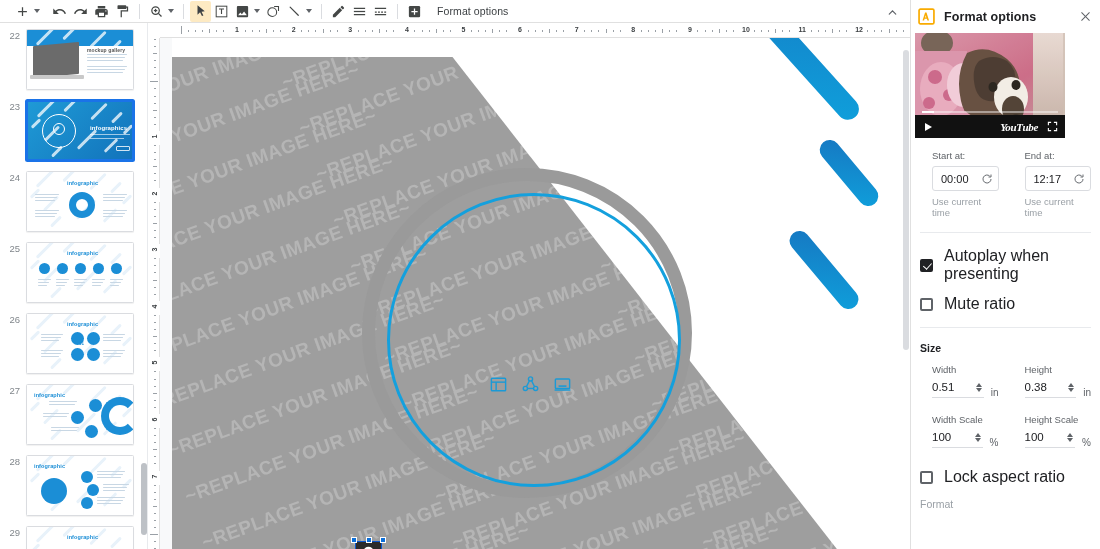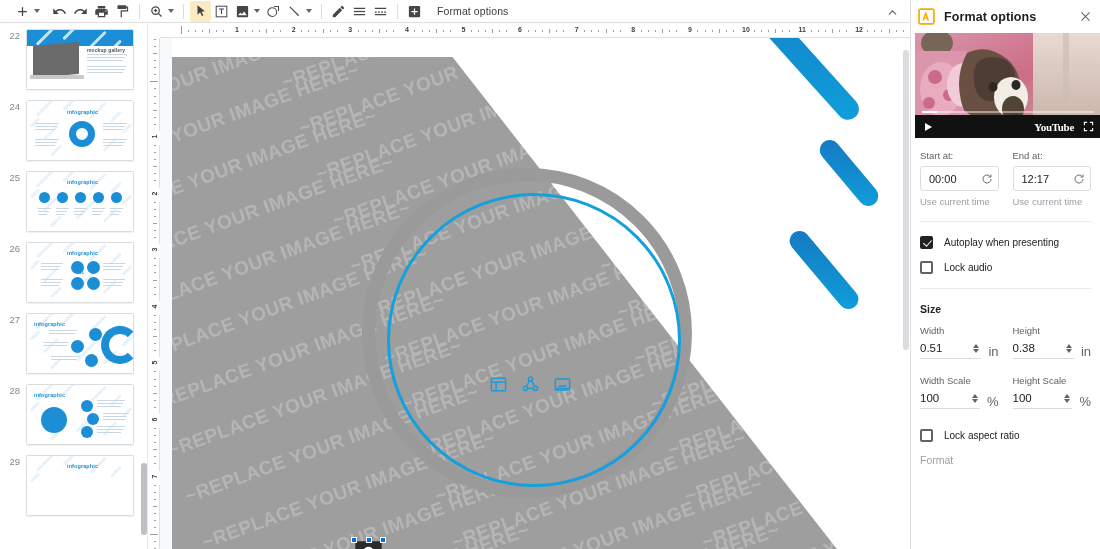--- a/index.html
+++ b/index.html
@@ -190,43 +190,43 @@
     height: 33px; display: flex; align-items: center; padding: 0 6px 0 7px;
   }
   #panel-title {
     font-size: 12.5px; color: #202124; font-weight: bold; margin-left: 9px;
     letter-spacing: .1px;
   }
   #panel-close { margin-left: auto; color: #5f6368; padding: 2px; }
   #panel-body { padding: 0 9px; }
 
   #video-preview {
-    position: relative; width: 186px; height: 105px; margin-left: -5px;
-    overflow: hidden; background: #c98b9c;
+    position: relative; width: 150px; height: 105px; margin-left: -5px;
+    overflow: hidden; background: #c98b9c; font-style: italic;
   }
   #vp-image { position: absolute; inset: 0; }
   #vp-bar {
     position: absolute; left: 0; right: 0; bottom: 0; height: 23px;
     background: #111111; display: flex; align-items: center; padding: 0 7px;
   }
   #vp-progress {
     position: absolute; left: 7px; right: 7px; bottom: 25px; height: 2px;
     background: rgba(255,255,255,.45);
   }
   #vp-progress i {
     position: absolute; left: 0; top: 0; height: 2px; width: 9%;
     background: #ffffff; display: block;
   }
   #vp-yt {
     margin-left: auto; color: #fff; font-size: 11px; font-weight: bold;
     font-family: "Liberation Serif", serif; letter-spacing: -.3px;
   }
 
   .row2 { display: flex; gap: 14px; }
-  .field { flex: 1; }
+  .field { flex: 1; margin-left: 12px; }
   .flabel { font-size: 9.5px; color: #5f6368; margin-bottom: 5px; }
   .finput {
     border: 1px solid #dadce0; border-radius: 3px; height: 25px;
     display: flex; align-items: center; padding: 0 5px 0 8px;
     font-size: 11px; color: #202124;
   }
   .finput .val { flex: 1; }
   .fhint { font-size: 9.5px; color: #9aa0a6; margin-top: 5px; }
   .divider { height: 1px; background: #e8eaed; margin: 14px 0; }
 
@@ -234,36 +234,36 @@
   .cbox {
     width: 13px; height: 13px; border: 2px solid #5f6368; border-radius: 2px;
     margin-right: 11px; flex: none; position: relative;
   }
   .cbox.checked { background: #202124; border-color: #202124; }
   .cbox.checked::after {
     content: ""; position: absolute; left: 2.5px; top: 0px;
     width: 3.5px; height: 7px; border: solid #ffffff;
     border-width: 0 1.8px 1.8px 0; transform: rotate(42deg);
   }
-  .checklabel { font-size: 10px; color: #202124; }
+  .checklabel { font-size: 16px; color: #202124; }
 
   .section-head { display: flex; align-items: center; margin-bottom: 16px; }
   .section-title {
     font-size: 11.5px; font-weight: bold; color: #202124; margin-left: 14px;
   }
   .subhead {
     font-size: 10.5px; font-weight: bold; color: #202124; margin-bottom: 10px;
   }
   .slabel { font-size: 9.5px; color: #5f6368; margin-bottom: 2px; }
   .sfield {
     display: flex; align-items: center; border-bottom: 1px solid #dadce0;
     height: 21px;
   }
   .sfield .sval { font-size: 11.5px; color: #202124; flex: 1; }
-  .sunit { font-size: 13px; color: #5f6368; margin-left: 7px; }
+  .sunit { font-size: 10px; color: #5f6368; margin-left: 7px; }
   .spin { display: flex; flex-direction: column; gap: 1px; margin-right: 2px; }
   .spin i {
     width: 0; height: 0; border-left: 3px solid transparent;
     border-right: 3px solid transparent; display: block;
   }
   .spin i.up { border-bottom: 4px solid #5f6368; }
   .spin i.dn { border-top: 4px solid #5f6368; }
   .rotate-label { font-size: 10.5px; color: #9aa0a6; }
 </style>
 </head>
@@ -394,20 +394,43 @@
             <div class="mini-stripe" style="left: 2px; top: 20px; width: 12px;"></div>
             <div style="position: absolute; left: 6px; top: 14px; width: 46px; height: 32px; background: rgb(107, 107, 107); border-radius: 1px; transform: skewY(-5deg);"></div>
             <div style="position: absolute; left: 3px; top: 45px; width: 54px; height: 4px; background: rgb(201, 201, 201); border-radius: 1px;"></div>
             <div class="mini-label" style="left: 60px; top: 17px; color: rgb(85, 85, 85); font-size: 5px;">mockup gallery</div>
             <div class="mini-line" style="left: 60px; top: 24px; width: 40px;"></div>
             <div class="mini-line" style="left: 60px; top: 27px; width: 38px;"></div>
             <div class="mini-line" style="left: 60px; top: 30px; width: 36px;"></div>
             <div class="mini-line" style="left: 60px; top: 36px; width: 40px;"></div>
             <div class="mini-line" style="left: 60px; top: 39px; width: 38px;"></div>
             <div class="mini-line" style="left: 60px; top: 42px; width: 36px;"></div>
+          </div>
+        </div>
+      </div>
+      <div class="slide-row">
+        <div class="slide-num">23</div>
+        <div class="thumb selected">
+          <div class="mini" style="background: linear-gradient(135deg, rgb(31, 154, 214) 0%, rgb(18, 115, 187) 100%);">
+            <div class="mini-stripe" style="left: 6px; top: 4px; width: 26px;"></div>
+            <div class="mini-stripe" style="left: 34px; top: 2px; width: 16px;"></div>
+            <div class="mini-stripe" style="left: 60px; top: 8px; width: 22px;"></div>
+            <div class="mini-stripe" style="left: 82px; top: 14px; width: 14px;"></div>
+            <div class="mini-stripe" style="left: 14px; top: 30px; width: 20px;"></div>
+            <div class="mini-stripe" style="left: 46px; top: 36px; width: 26px;"></div>
+            <div class="mini-stripe" style="left: 74px; top: 42px; width: 18px;"></div>
+            <div class="mini-stripe" style="left: 22px; top: 48px; width: 14px;"></div>
+            <div class="mini-stripe" style="left: 94px; top: 26px; width: 12px;"></div>
+            <div class="mini-stripe" style="left: 2px; top: 20px; width: 12px;"></div>
+            <div style="position: absolute; left: 14px; top: 12px; width: 34px; height: 34px; border: 1.5px solid rgb(255, 255, 255); border-radius: 50%;"></div>
+            <div style="position: absolute; left: 25px; top: 21px; width: 12px; height: 12px; border: 1.5px solid rgb(255, 255, 255); border-radius: 50%;"></div>
+            <div class="mini-label" style="left: 62px; top: 23px; color: rgb(255, 255, 255); font-size: 6px;">infographics</div>
+            <div style="position: absolute; left: 62px; top: 32px; width: 40px; height: 1px; background: rgba(255, 255, 255, 0.6);"></div>
+            <div style="position: absolute; left: 62px; top: 36px; width: 34px; height: 1px; background: rgba(255, 255, 255, 0.6);"></div>
+            <div style="position: absolute; left: 88px; top: 44px; width: 14px; height: 5px; border: 1px solid rgba(255, 255, 255, 0.8); border-radius: 1px;"></div>
           </div>
         </div>
       </div>
       <div class="slide-row">
         <div class="slide-num">24</div>
         <div class="thumb">
           <div class="mini">
             <div class="mini-stripe-l" style="left: 6px; top: 4px; width: 26px;"></div>
             <div class="mini-stripe-l" style="left: 34px; top: 2px; width: 16px;"></div>
             <div class="mini-stripe-l" style="left: 60px; top: 8px; width: 22px;"></div>
@@ -1029,21 +1052,21 @@
       </div>
 
       <div class="divider"></div>
 
       <div class="checkrow">
         <span class="cbox checked"></span>
         <span class="checklabel">Autoplay when presenting</span>
       </div>
       <div class="checkrow">
         <span class="cbox"></span>
-        <span class="checklabel">Lock audio</span>
+        <span class="checklabel">Mute ratio</span>
       </div>
 
       <div class="divider"></div>
 
 
       <div class="subhead">Size</div>
 
       <div class="row2">
         <div class="field">
           <div class="slabel">Width</div>

